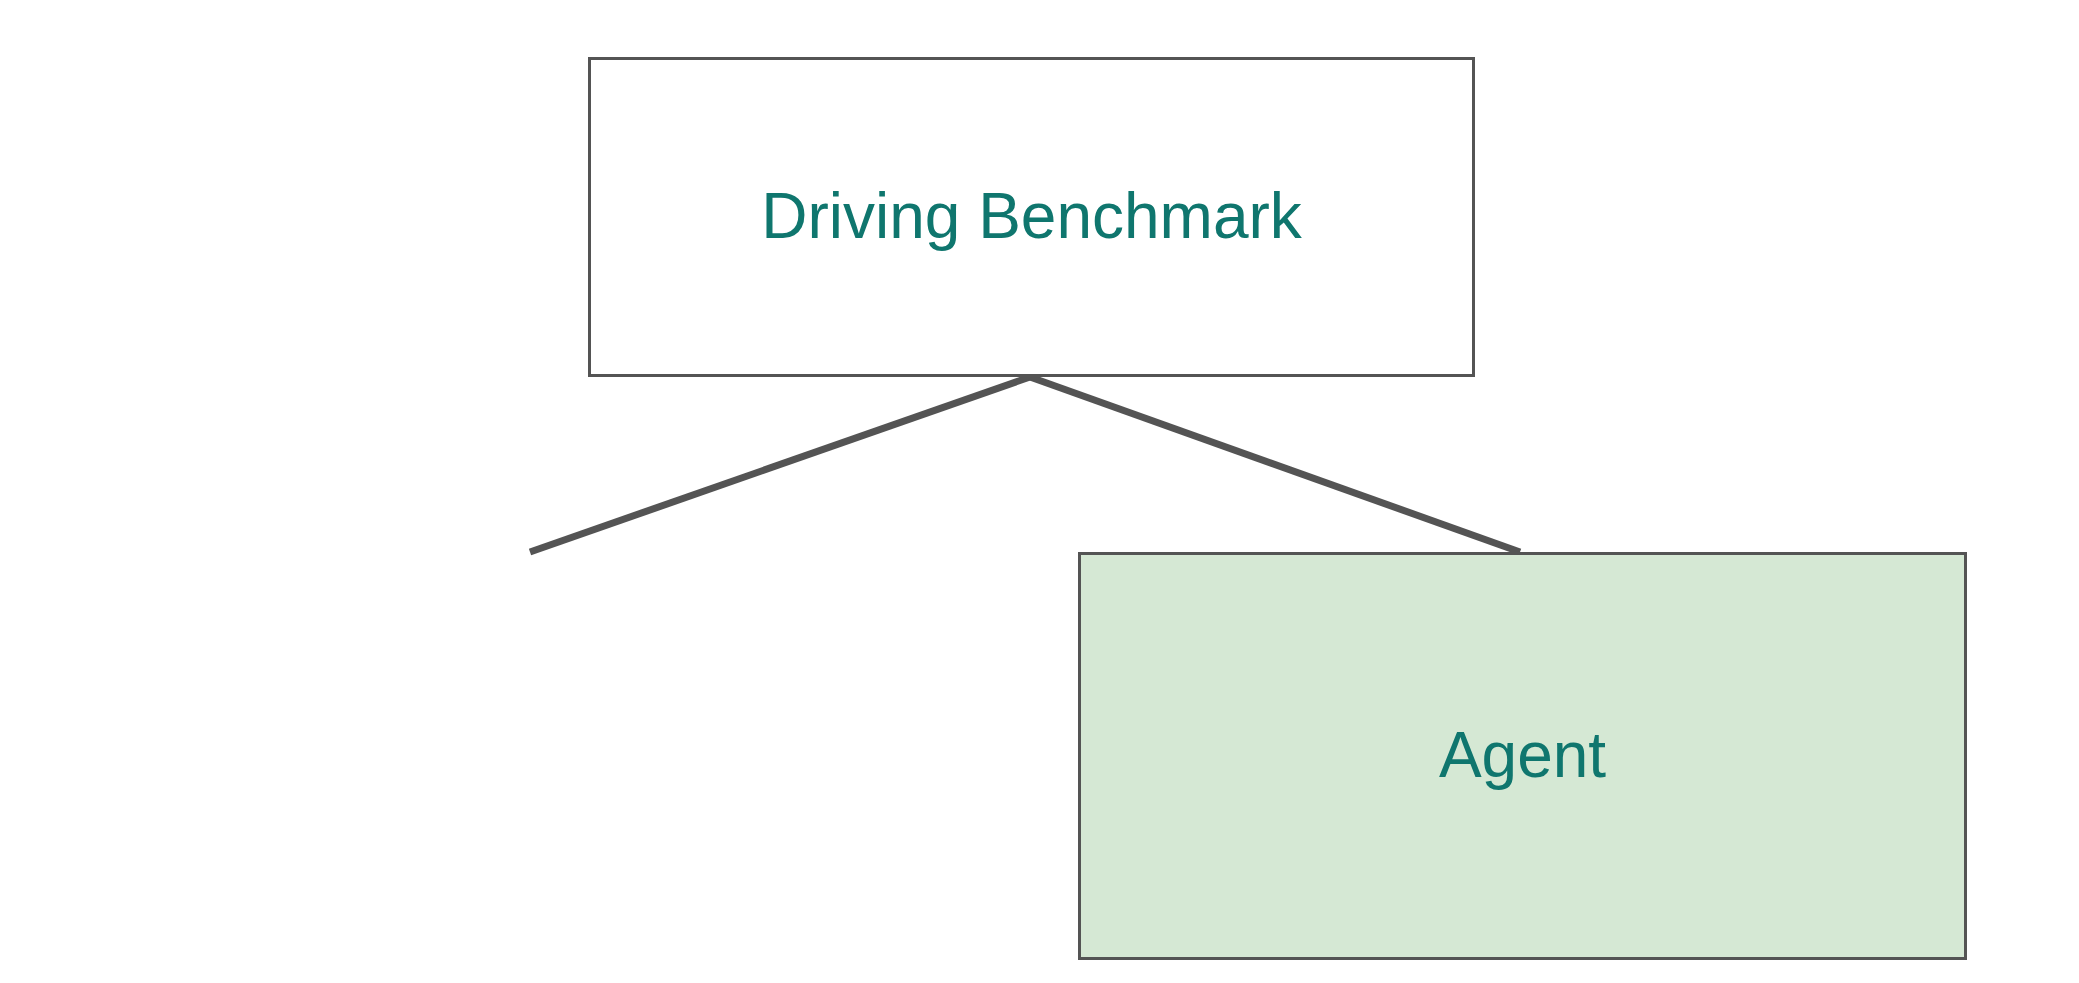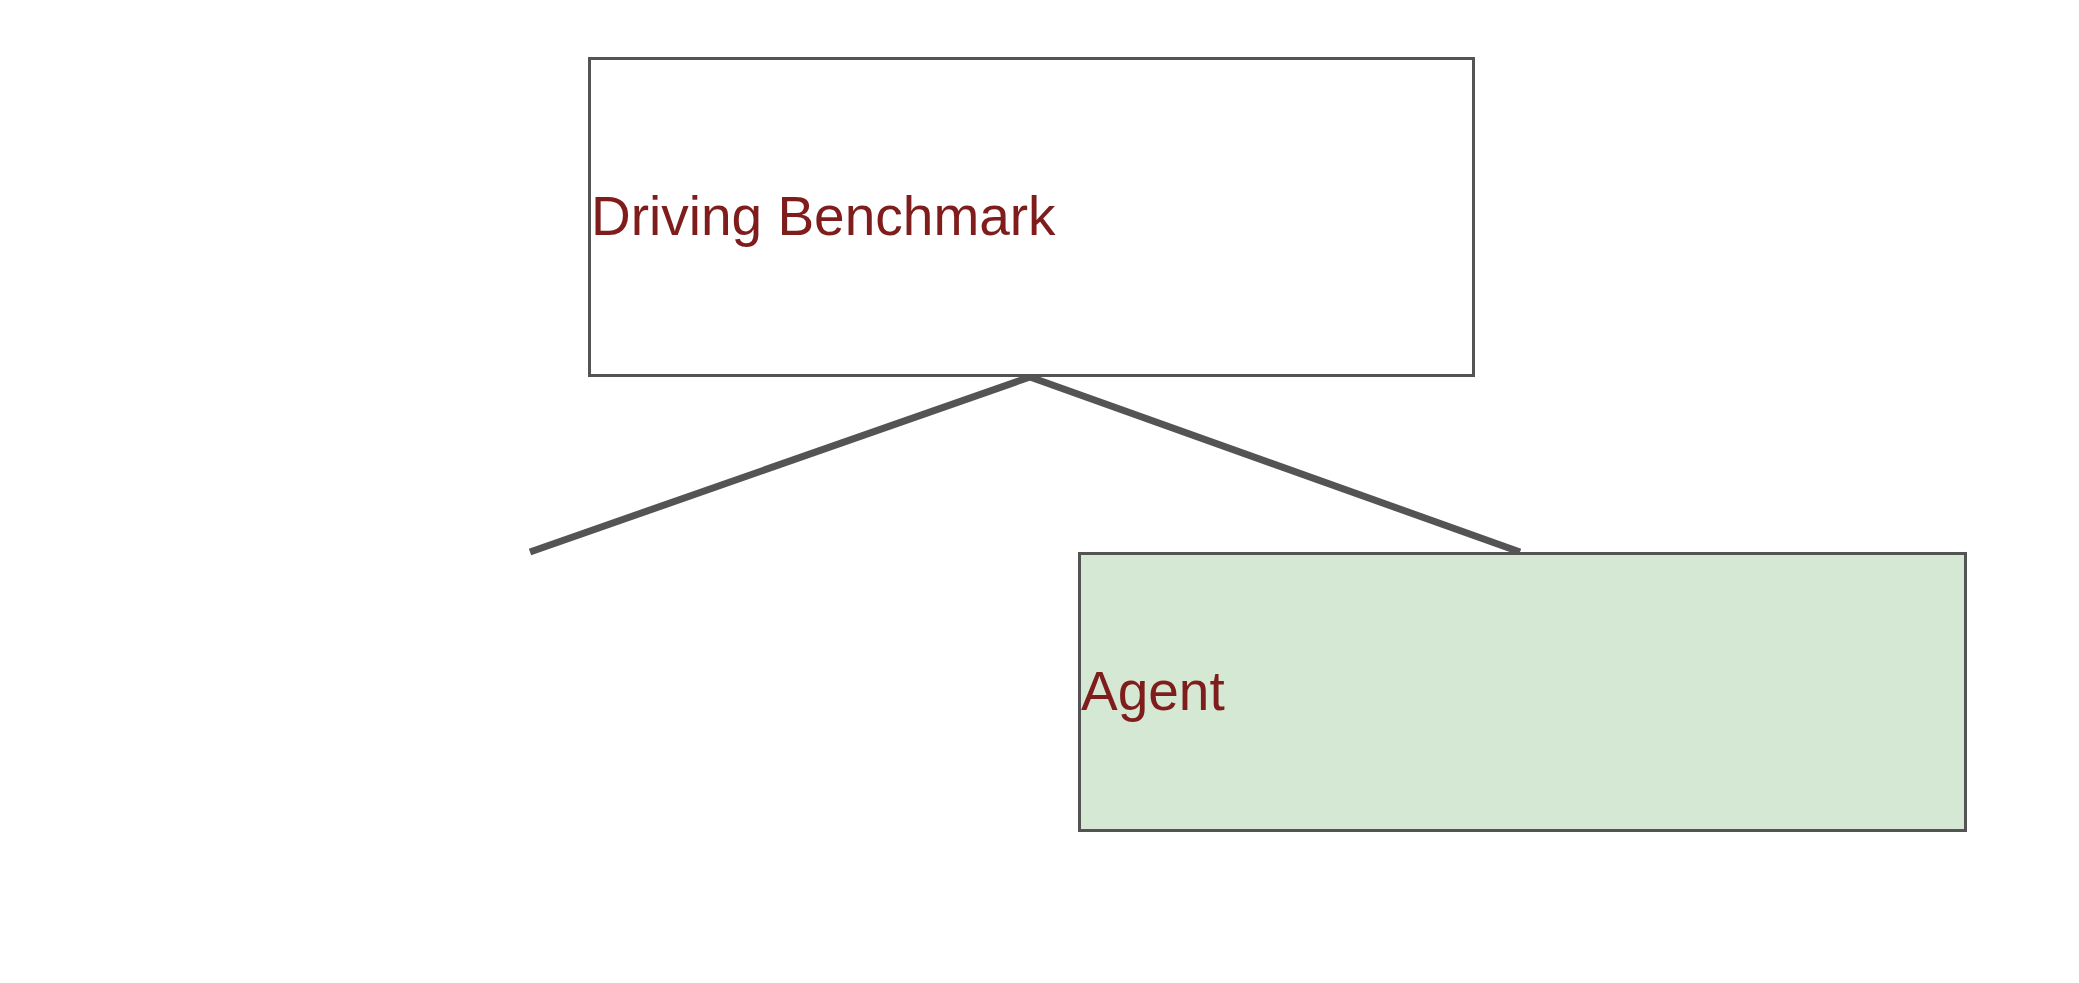--- a/index.html
+++ b/index.html
@@ -26,24 +26,24 @@
     width: 2079px;
     height: 983px;
   }
   .node {
     position: absolute;
     box-sizing: border-box;
     border: 3px solid #545454;
     display: flex;
     align-items: center;
     justify-content: center;
-    text-align: left;
-    color: #7f1d1d;
+    text-align: center;
+    color: #0f766e;
     font-family: "Liberation Sans", sans-serif;
-    font-size: 55px;
+    font-size: 64px;
     line-height: 1.12;
     font-weight: 400;
     letter-spacing: 0px;
     z-index: 2;
   }
   .node-label {
     display: block;
     width: 100%;
     white-space: pre-line;
   }
@@ -58,21 +58,21 @@
     left: 82px;
     top: 552px;
     width: 890px;
     height: 316px;
     background: #d5e8d4;
   }
   #node-agent {
     left: 1078px;
     top: 552px;
     width: 889px;
-    height: 280px;
+    height: 408px;
     background: #d5e8d4;
   }
 </style>
 </head>
 <body>
 
 <div id="diagram-canvas">
 
   <svg id="edge-layer" viewBox="0 0 2079 983" width="2079" height="983" xmlns="http://www.w3.org/2000/svg">
     <line x1="1030" y1="377" x2="530" y2="552" stroke="#545454" stroke-width="7" stroke-linecap="butt"></line>

